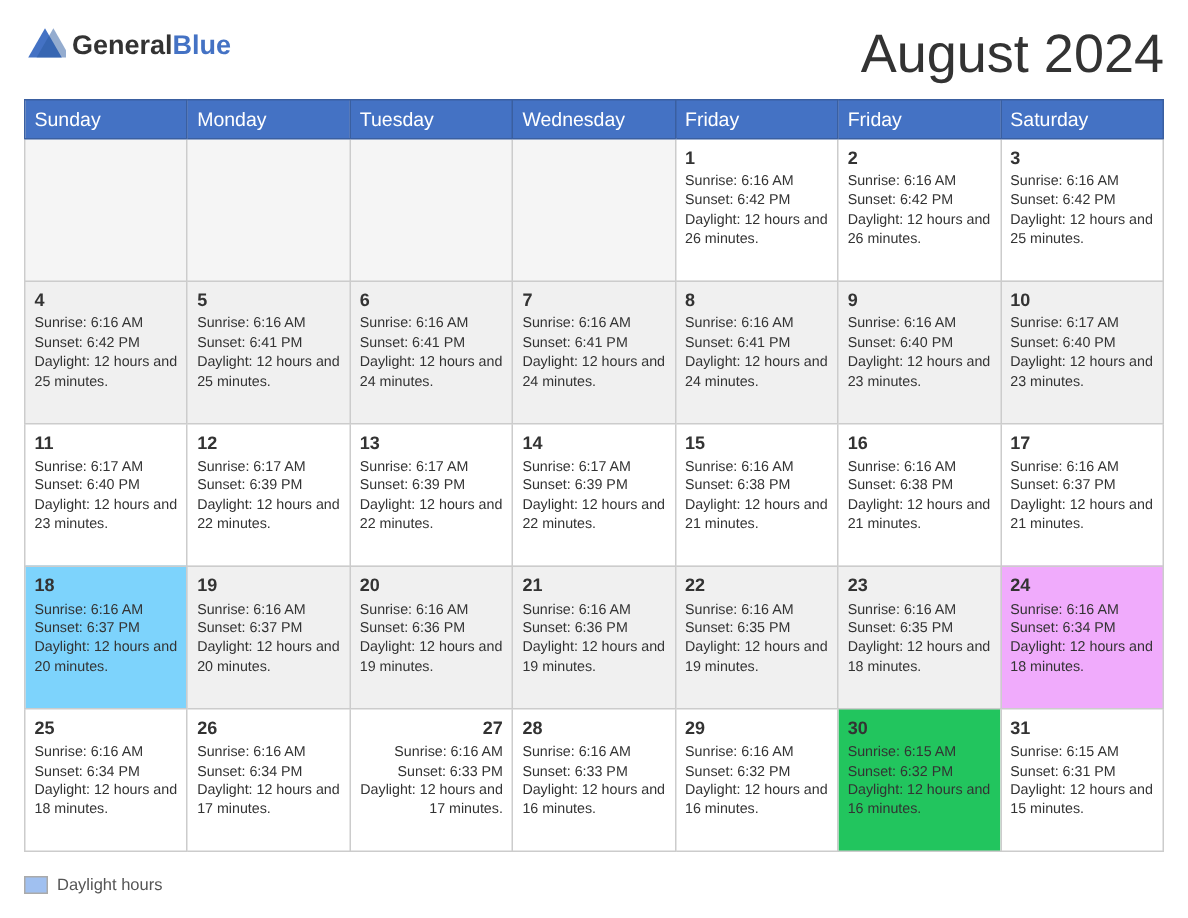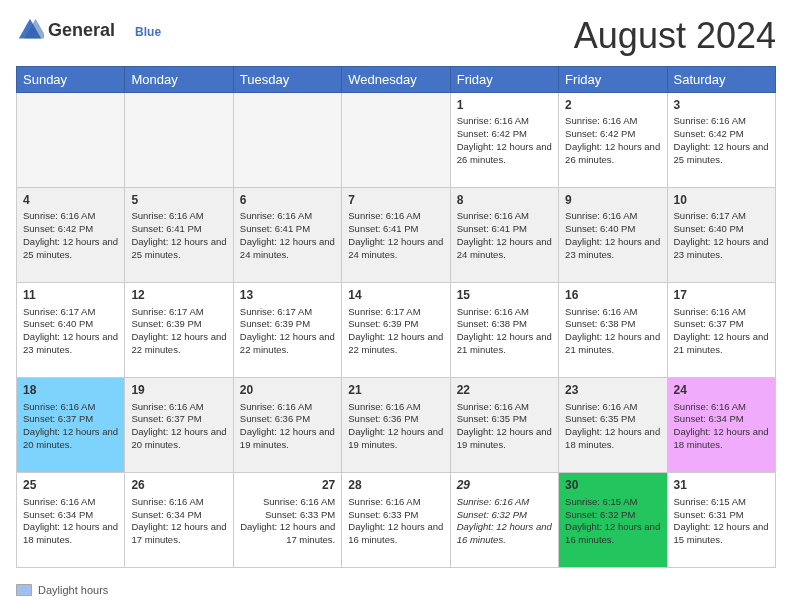--- a/index.html
+++ b/index.html
@@ -27,24 +27,23 @@
       display: flex;
       align-items: center;
       gap: 4px;
     }
     .logo-text-general {
       font-size: 18px;
       font-weight: bold;
       color: #333;
     }
     .logo-text-blue {
-      font-size: 12px;
+      font-size: 18px;
       font-weight: bold;
       color: #4472c4;
-      margin-left: 20px;
     }
     .logo-icon {
       width: 28px;
       height: 28px;
     }
     .title-section {
       text-align: right;
     }
     .main-title {
       font-size: 36px;
@@ -244,21 +243,21 @@
             <div class="day-info">Sunrise: 6:16 AM<br>Sunset: 6:34 PM<br>Daylight: 12 hours and 17 minutes.</div>
           </td>
           <td style="height: 82px; background-color: rgb(255, 255, 255); text-align: right;">
             <div class="day-number">27</div>
             <div class="day-info">Sunrise: 6:16 AM<br>Sunset: 6:33 PM<br>Daylight: 12 hours and 17 minutes.</div>
           </td>
           <td style="height: 82px; background-color: rgb(255, 255, 255);">
             <div class="day-number">28</div>
             <div class="day-info">Sunrise: 6:16 AM<br>Sunset: 6:33 PM<br>Daylight: 12 hours and 16 minutes.</div>
           </td>
-          <td style="height: 82px; background-color: rgb(255, 255, 255); font-style: italic;">
+          <td style="height: 82px; background-color: rgb(255, 255, 255);">
             <div class="day-number">29</div>
             <div class="day-info">Sunrise: 6:16 AM<br>Sunset: 6:32 PM<br>Daylight: 12 hours and 16 minutes.</div>
           </td>
           <td style="height: 82px; background-color: #22c55e;">
             <div class="day-number">30</div>
             <div class="day-info">Sunrise: 6:15 AM<br>Sunset: 6:32 PM<br>Daylight: 12 hours and 16 minutes.</div>
           </td>
           <td style="height: 82px; background-color: rgb(255, 255, 255);">
             <div class="day-number">31</div>
             <div class="day-info">Sunrise: 6:15 AM<br>Sunset: 6:31 PM<br>Daylight: 12 hours and 15 minutes.</div>

